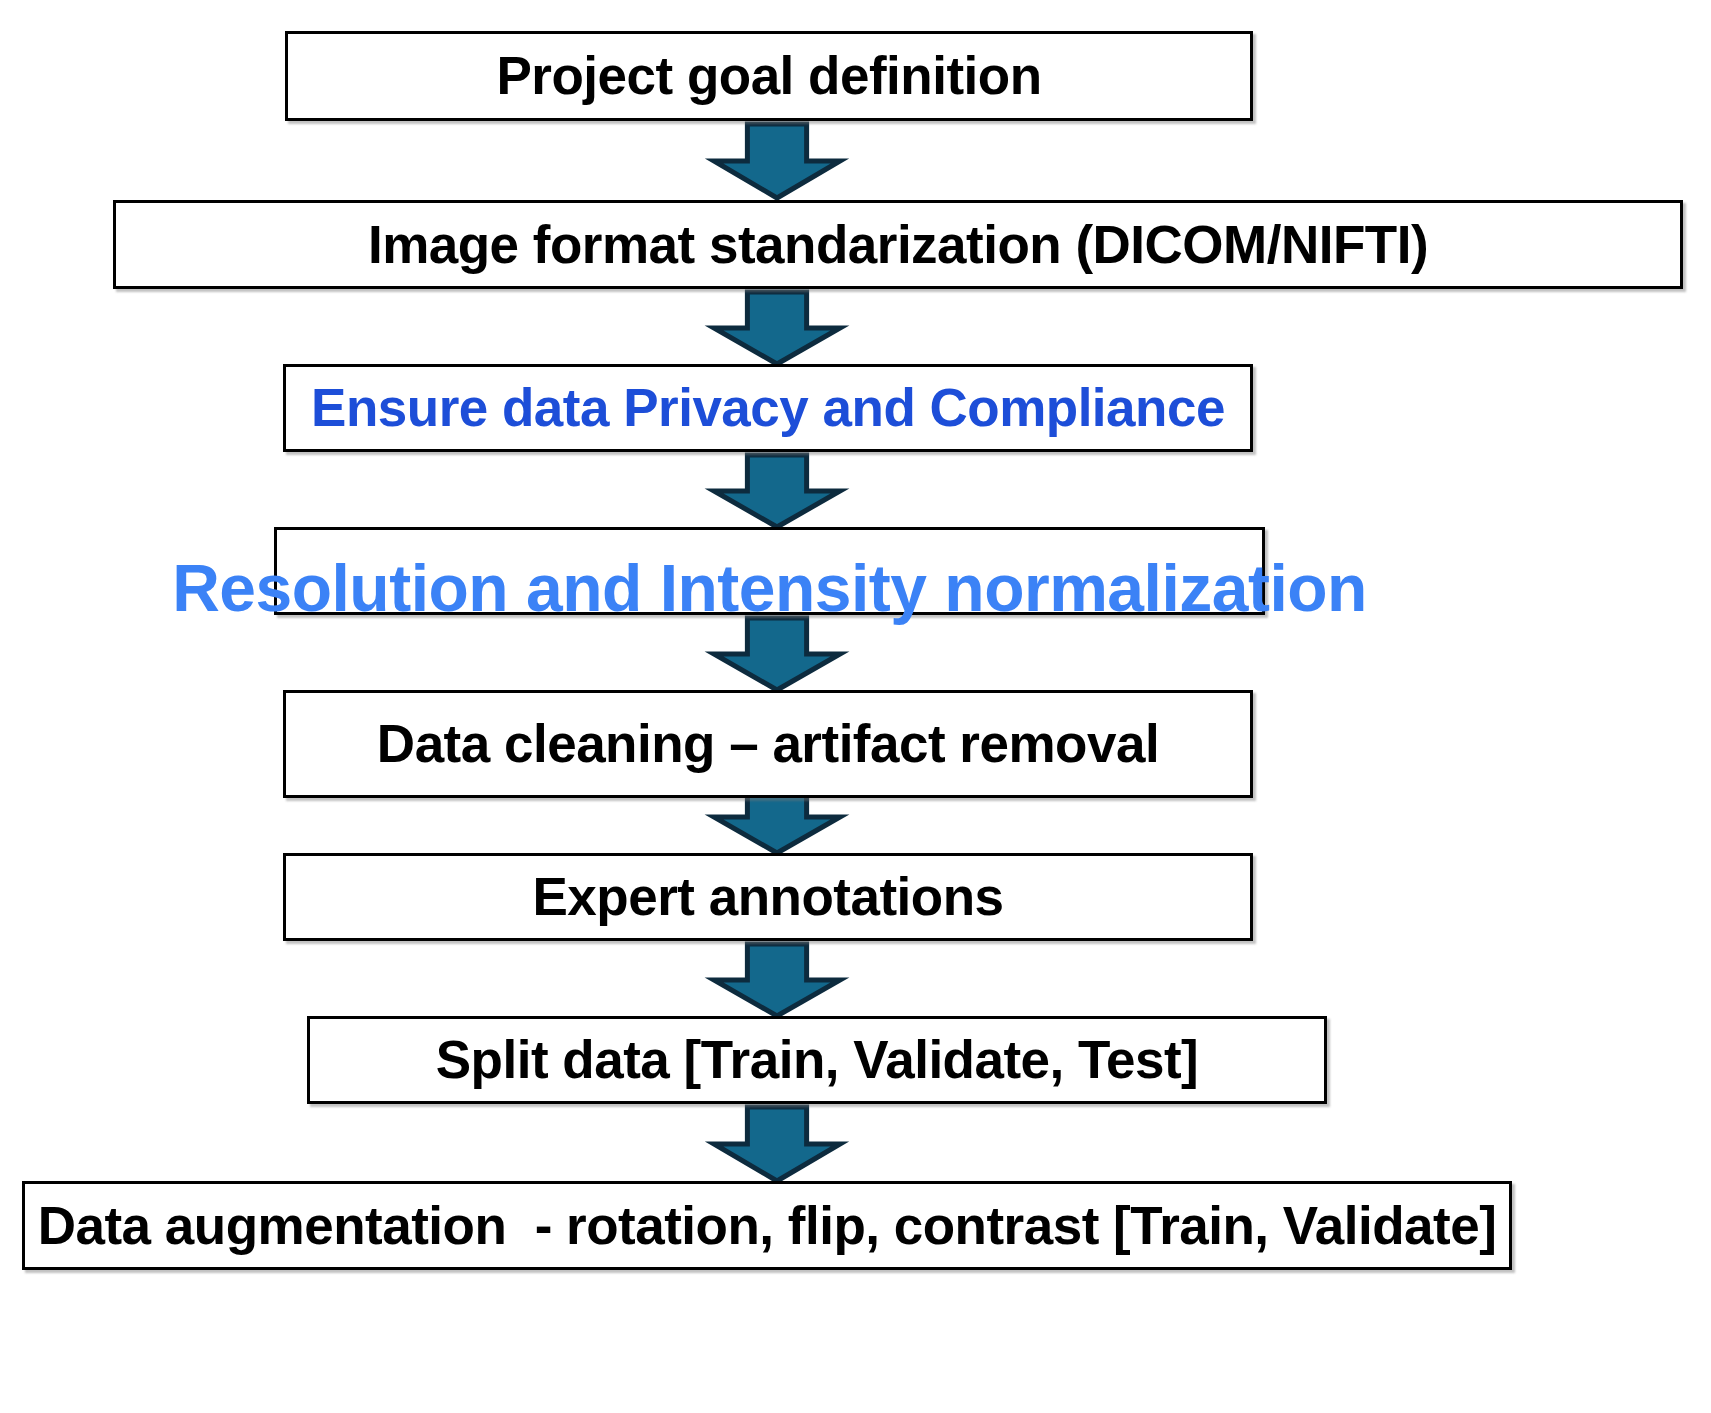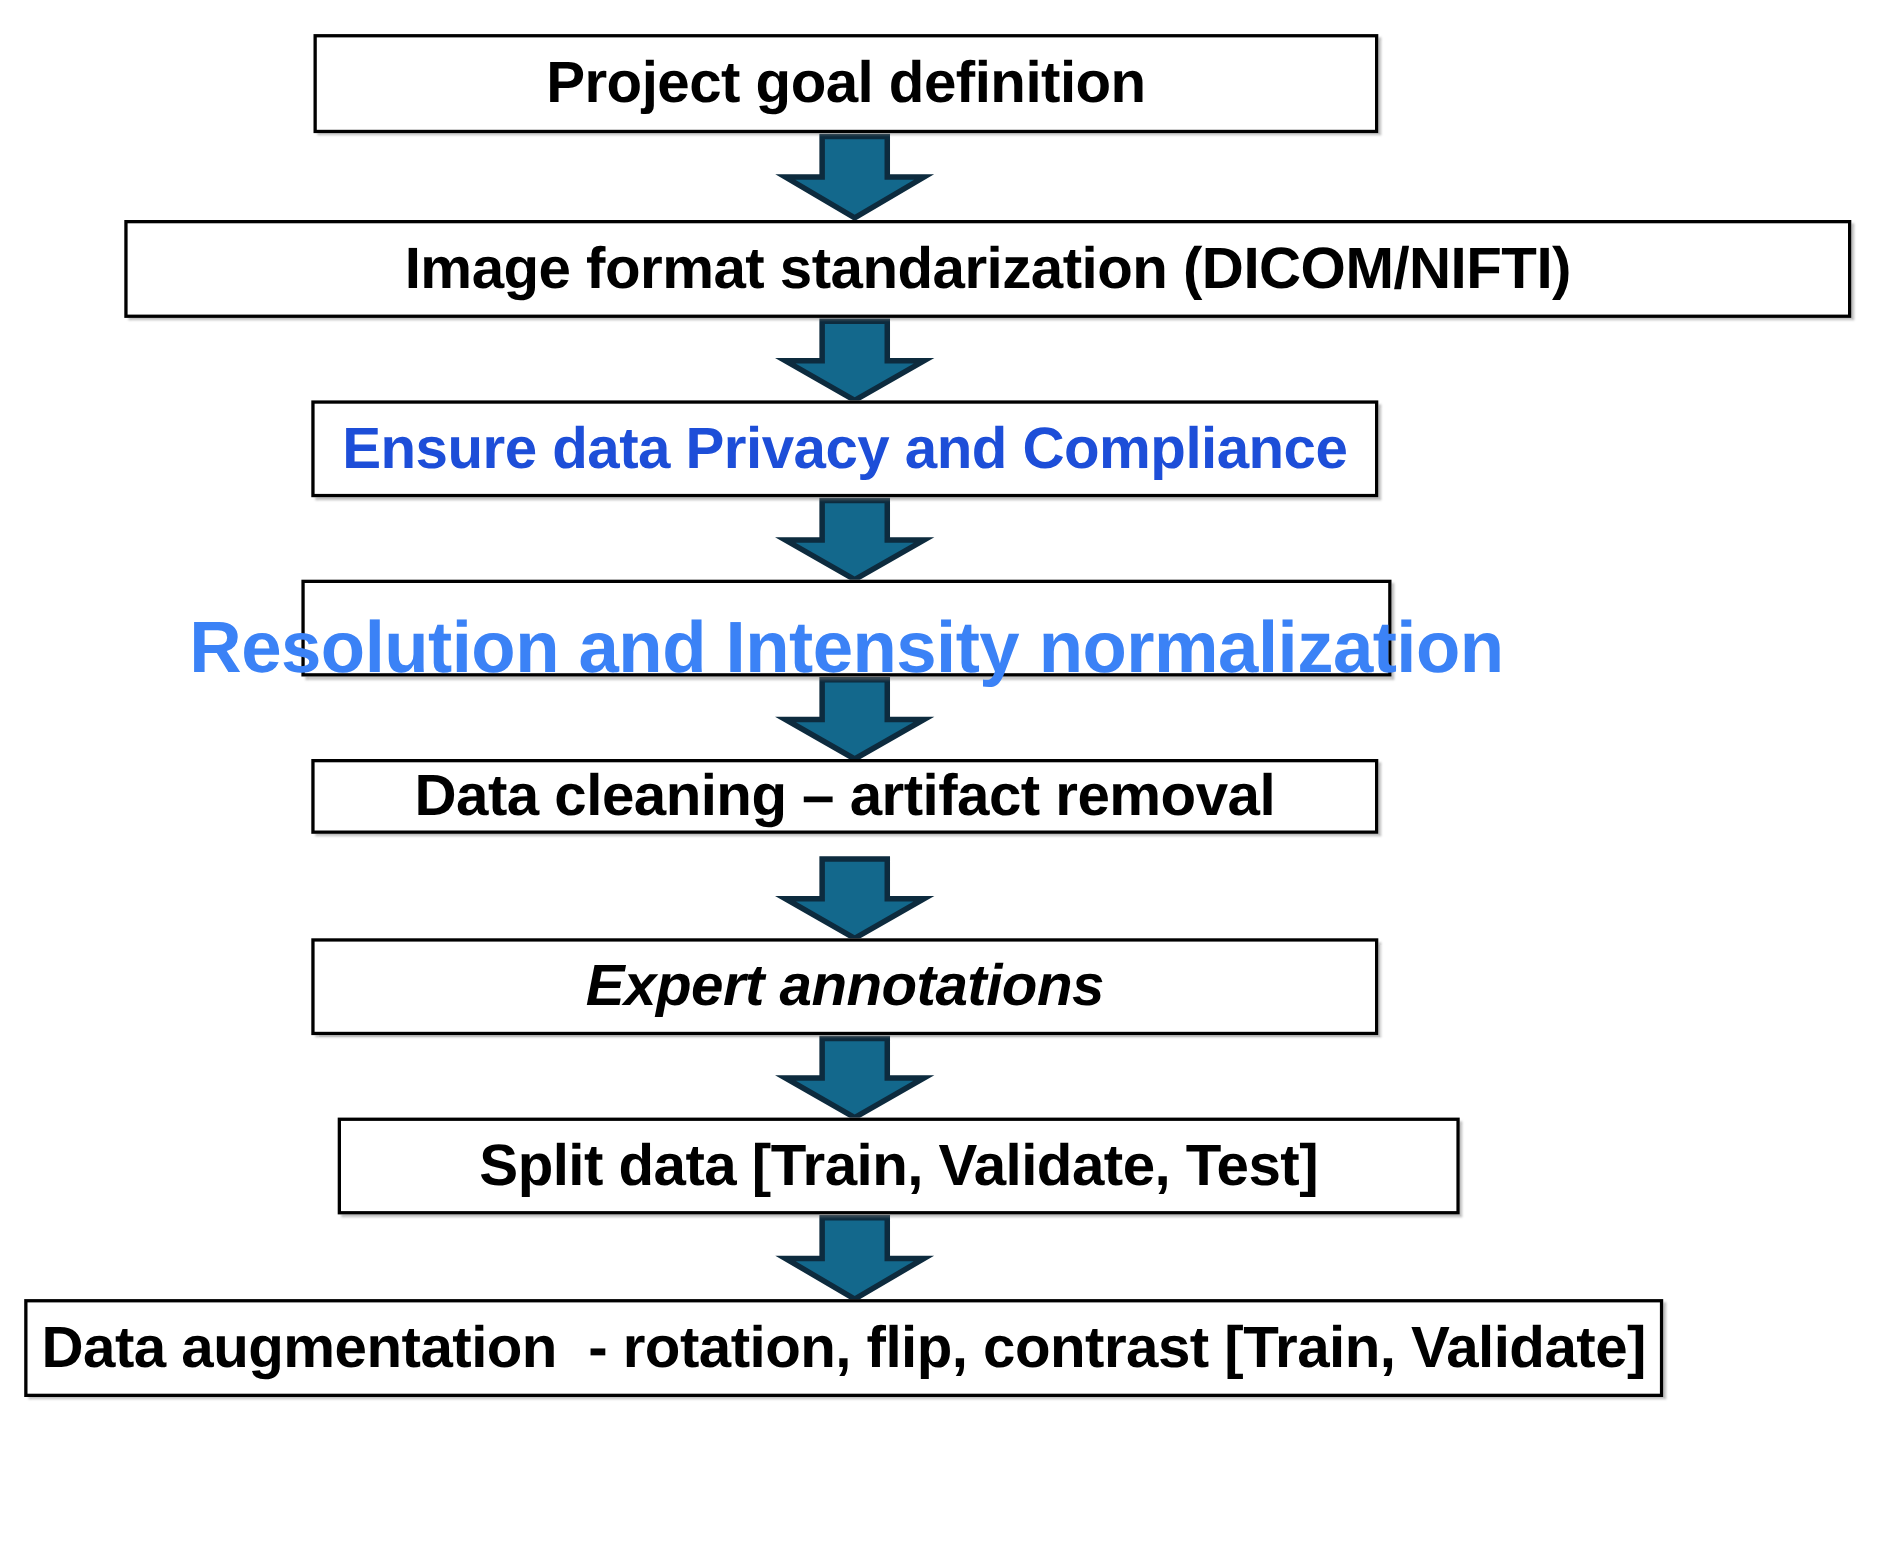--- a/index.html
+++ b/index.html
@@ -89,25 +89,25 @@
     </div>
     <div class="node" style="left: 113px; top: 200px; width: 1570px; height: 89px; background: rgb(255, 255, 255); border-color: rgb(0, 0, 0);">
       <span class="node-label" style="font-size: 53px; color: rgb(0, 0, 0);">Image format standarization (DICOM/NIFTI)</span>
     </div>
     <div class="node" style="left: 283px; top: 364px; width: 970px; height: 88px; background: rgb(255, 255, 255); border-color: rgb(0, 0, 0);">
       <span class="node-label" style="font-size: 53px; color: #1d4ed8;">Ensure data Privacy and Compliance</span>
     </div>
     <div class="node" style="left: 274px; top: 527px; width: 991px; height: 88px; background: rgb(255, 255, 255); border-color: rgb(0, 0, 0);">
       <span class="node-label" style="font-size: 66px; color: #3b82f6; margin-top: 36px;">Resolution and Intensity normalization</span>
     </div>
-    <div class="node" style="left: 283px; top: 690px; width: 970px; height: 68px; background: rgb(255, 255, 255); border-color: rgb(0, 0, 0);">
+    <div class="node" style="left: 283px; top: 690px; width: 970px; height: 108px; background: rgb(255, 255, 255); border-color: rgb(0, 0, 0);">
       <span class="node-label" style="font-size: 53px; color: rgb(0, 0, 0);">Data cleaning – artifact removal</span>
     </div>
     <div class="node" style="left: 283px; top: 853px; width: 970px; height: 88px; background: rgb(255, 255, 255); border-color: rgb(0, 0, 0);">
-      <span class="node-label" style="font-size: 53px; color: rgb(0, 0, 0); font-style: italic;">Expert annotations</span>
+      <span class="node-label" style="font-size: 53px; color: rgb(0, 0, 0);">Expert annotations</span>
     </div>
     <div class="node" style="left: 283px; top: 1016px; width: 1020px; height: 88px; background: rgb(255, 255, 255); border-color: rgb(0, 0, 0); margin-left: 24px;">
       <span class="node-label" style="font-size: 53px; color: rgb(0, 0, 0);">Split data [Train, Validate, Test]</span>
     </div>
     <div class="node" style="left: 22px; top: 1181px; width: 1490px; height: 89px; background: rgb(255, 255, 255); border-color: rgb(0, 0, 0);">
       <span class="node-label" style="font-size: 53px; color: rgb(0, 0, 0);">Data augmentation  - rotation, flip, contrast [Train, Validate]</span>
     </div>
   </div>
 
 </body></html>

